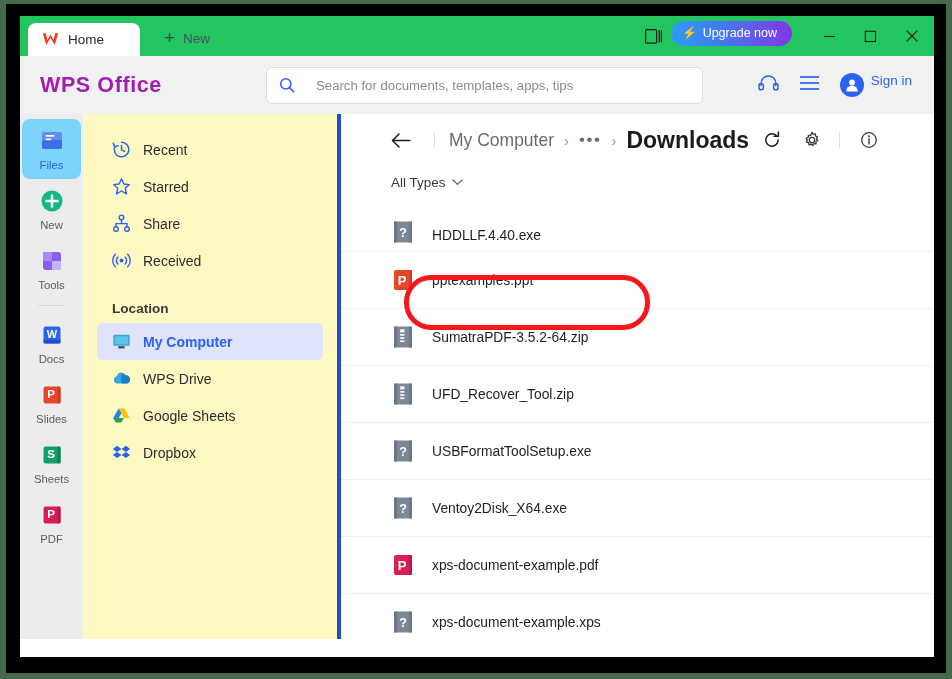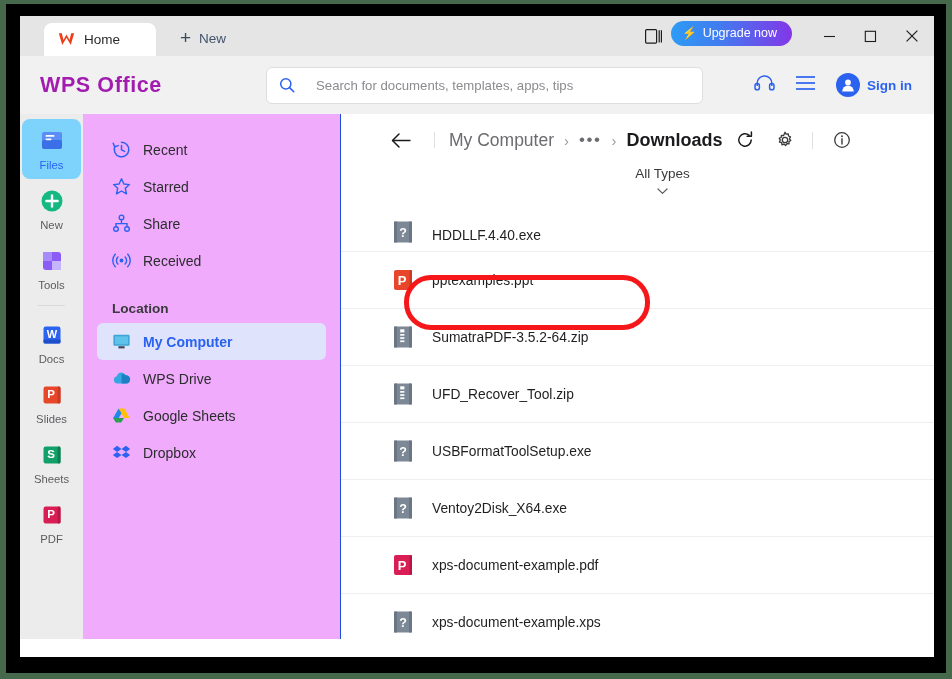--- a/index.html
+++ b/index.html
@@ -28,24 +28,23 @@
     left: 20px; top: 16px;
     width: 914px; height: 641px;
     background: #ffffff;
     overflow: hidden;
   }
 
   
   .tabstrip {
     position: relative;
     height: 40px;
-    background: #e5e5e5;
+    background: #22c55e;
     display: flex;
     align-items: flex-end;
-    padding-left: 16px;
   }
   .tab-home {
     margin-left: 8px;
     height: 33px;
     min-width: 112px;
     background: #ffffff;
     border-radius: 8px 8px 0 0;
     display: flex; align-items: center;
     padding: 0 18px 0 14px;
     gap: 9px;
@@ -127,21 +126,21 @@
     margin-left: 16px;
   }
   .search-ph { font-size: 13.2px; color: #8b8b90; margin-left: 12px; }
   .header-right {
     margin-left: auto;
     display: flex; align-items: center;
     gap: 20px;
     padding-right: 22px;
     color: #2b62f0;
   }
-  .avatar-wrap { display: flex; align-items: center; gap: 7px; font-weight: bold; }
+  .avatar-wrap { display: flex; gap: 7px; }
   .avatar {
     width: 24px; height: 24px; border-radius: 50%;
     background: #2b62f0;
     display: flex; align-items: center; justify-content: center;
   }
   .signin-label { font-size: 13.5px; color: #2b62f0; }
 
   
   .body-row { display: flex; height: 525px; background:#f1f1f1; }
 
@@ -165,22 +164,22 @@
   .rail-item.active .rail-label { color: #2b62f0; }
   .rail-divider {
     width: 27px; height: 1px; background: #d9d9d9;
     margin: 6px auto 7px auto;
   }
   .rail-ico { width: 26px; height: 26px; display:block; }
 
   
   .nav {
     width: 258px;
-    background: #f0abfc;
-    border-right: 1px solid #1d4ed8;
+    background: #fef9c3;
+    border-right: 4px solid #1d4ed8;
     padding-top: 17px;
     flex-shrink: 0;
   }
   .nav-item {
     height: 37px;
     margin: 0 14px;
     border-radius: 6px;
     display: flex; align-items: center;
     gap: 12px;
     padding-left: 15px;
@@ -207,30 +206,29 @@
     padding-left: 50px;
     gap: 0px;
   }
   .crumb-back { margin-right: 22px; display:flex; }
   .crumb-sep-line {
     width: 1px; height: 16px; background: #e0e0e0; margin-right: 14px;
   }
   .crumb-txt { font-size: 17.5px; color: #6b6b70; }
   .crumb-chev { font-size: 15px; color: #9a9a9e; margin: 0 10px; }
   .crumb-dots { font-size: 17px; color: #6b6b70; letter-spacing: 1.5px; }
-  .crumb-cur { font-size: 18px; font-weight: bold; color: #1b1b1d; }
+  .crumb-cur { font-size: 23px; font-weight: bold; color: #1b1b1d; }
   .crumb-ico { margin-left: 14px; display:flex; align-items:center; }
   .crumb-vdiv { width: 1px; height: 17px; background: #e0e0e0; margin: 0 6px 0 18px; }
 
   .filterbar {
     height: 32px;
     padding-left: 50px;
     display: flex; align-items: center;
     gap: 6px;
-    flex-direction: column;
   }
   .filter-label { font-size: 13.5px; color: #3a3a3c; }
 
   .filelist {
     position: absolute;
     left: 0; right: 0;
     top: 100px; bottom: 0;
     overflow: hidden;
   }
   .file-row {

